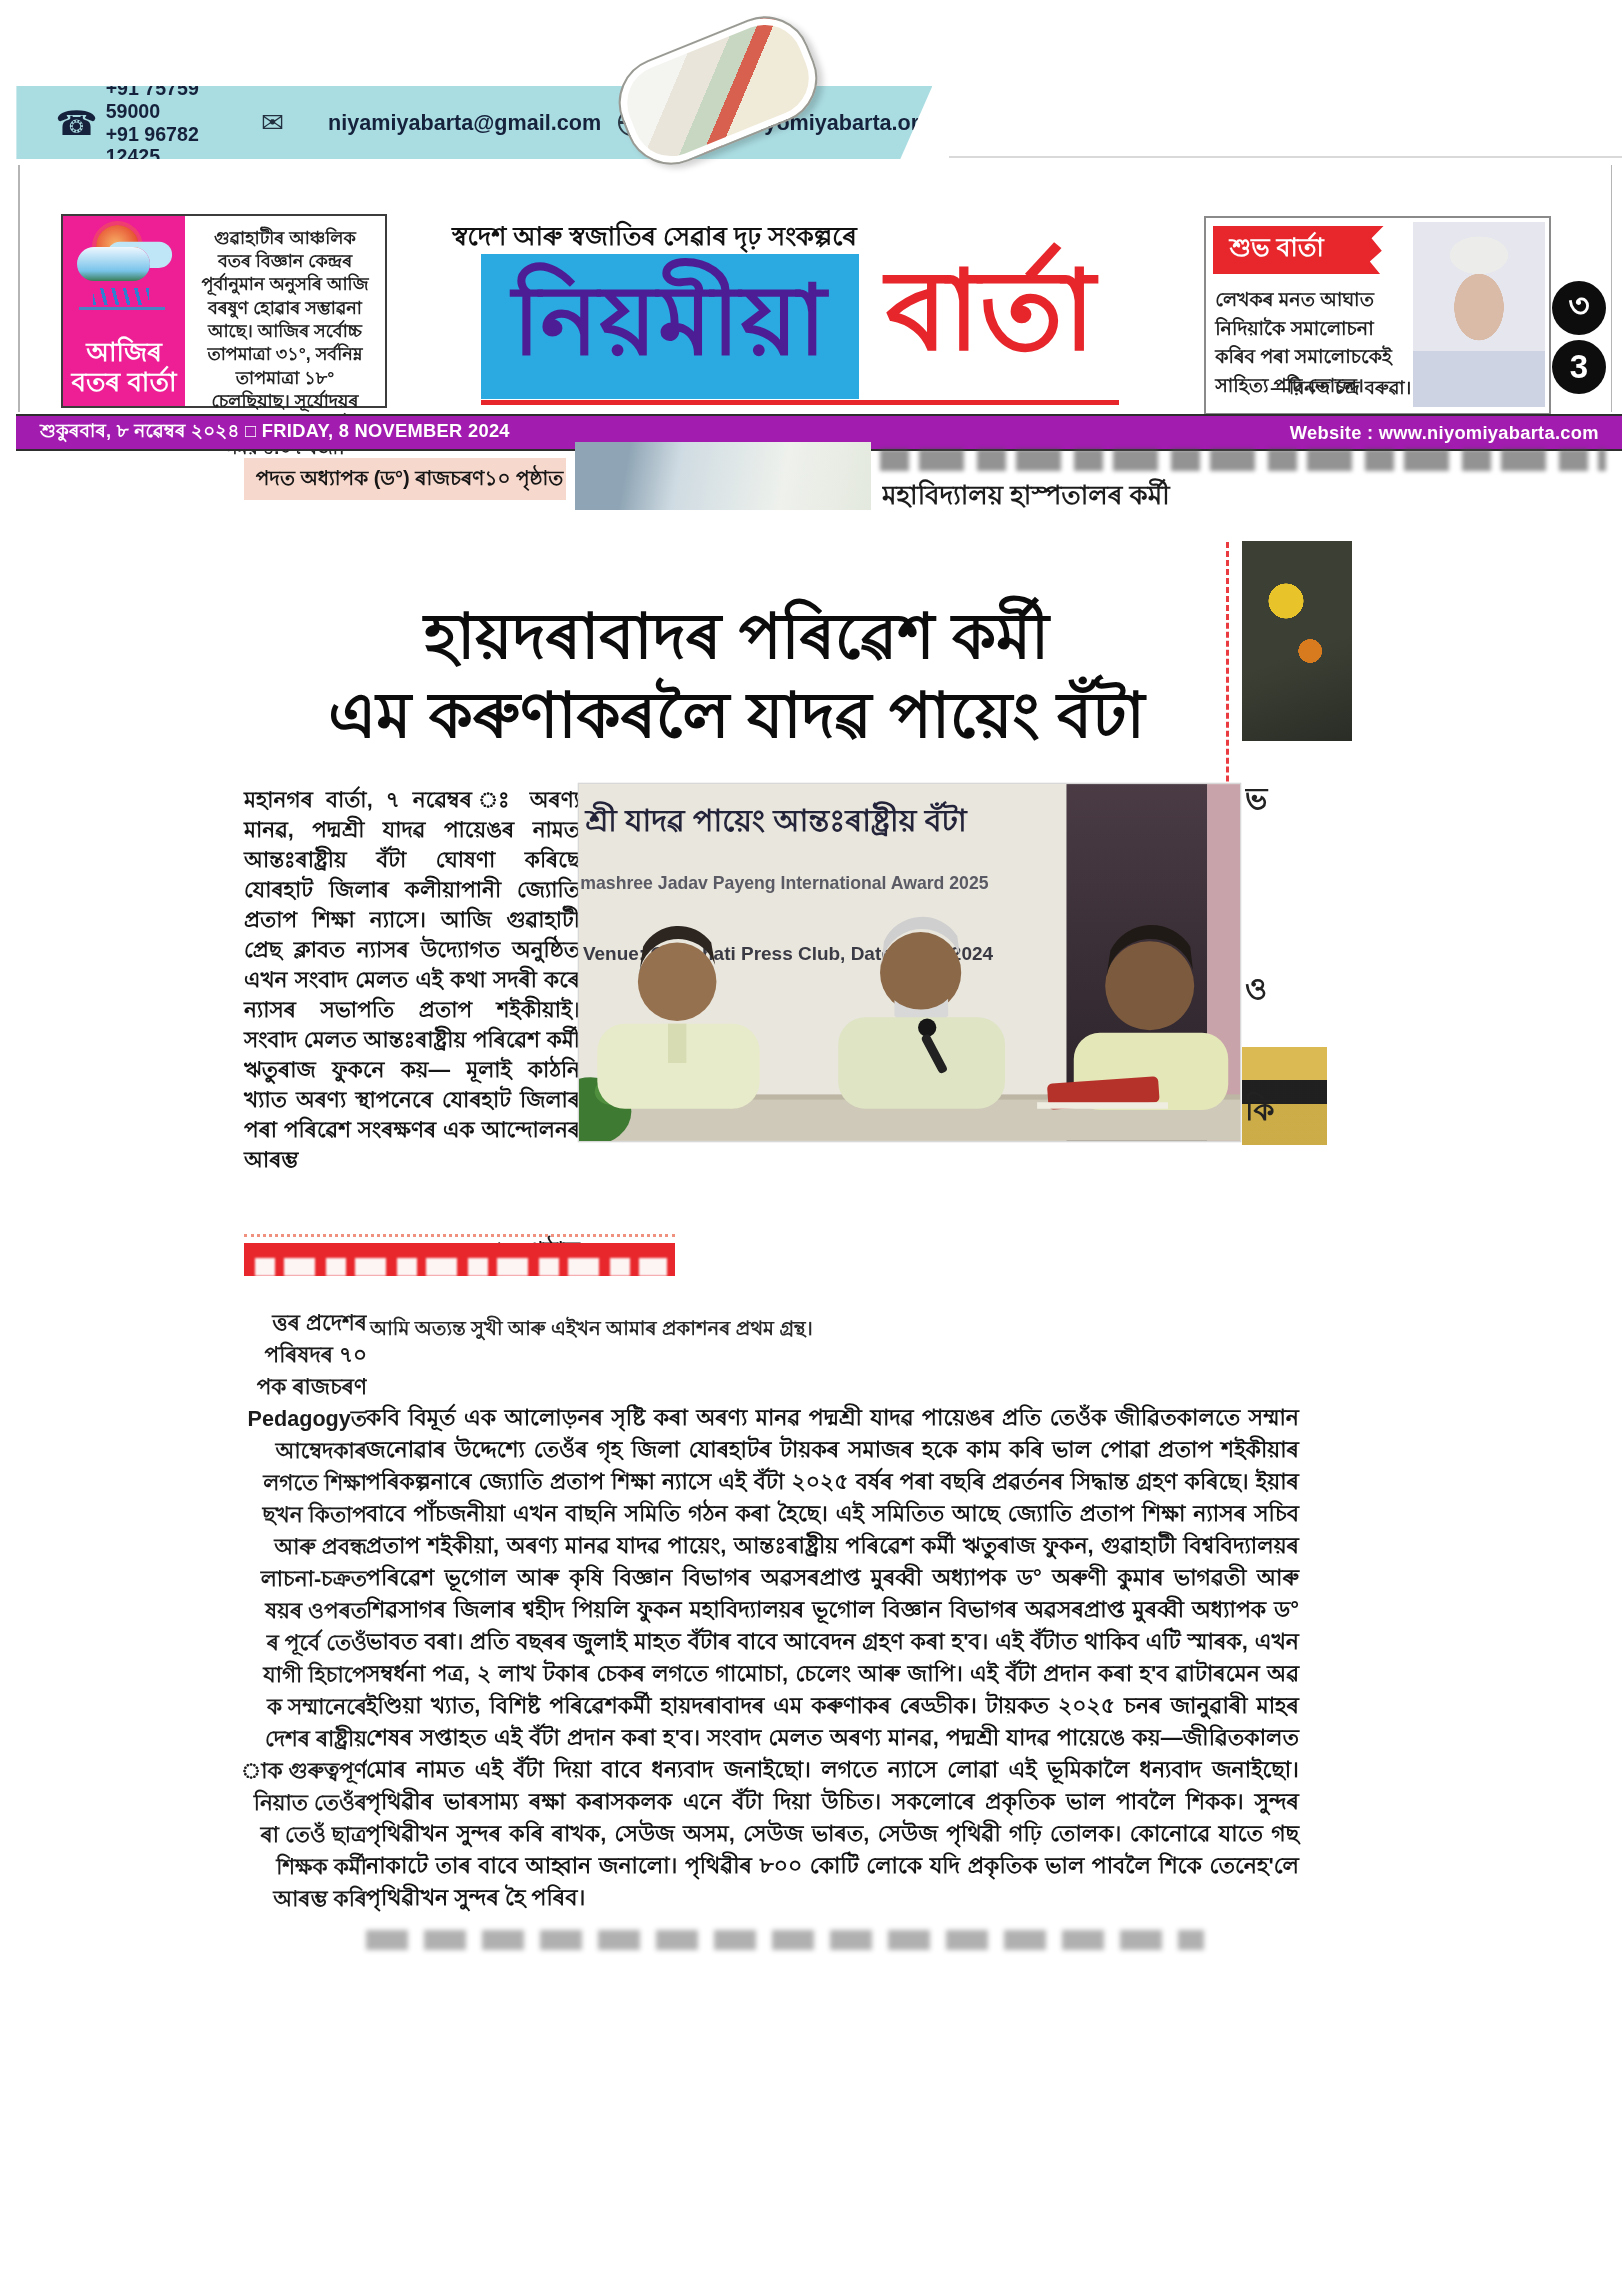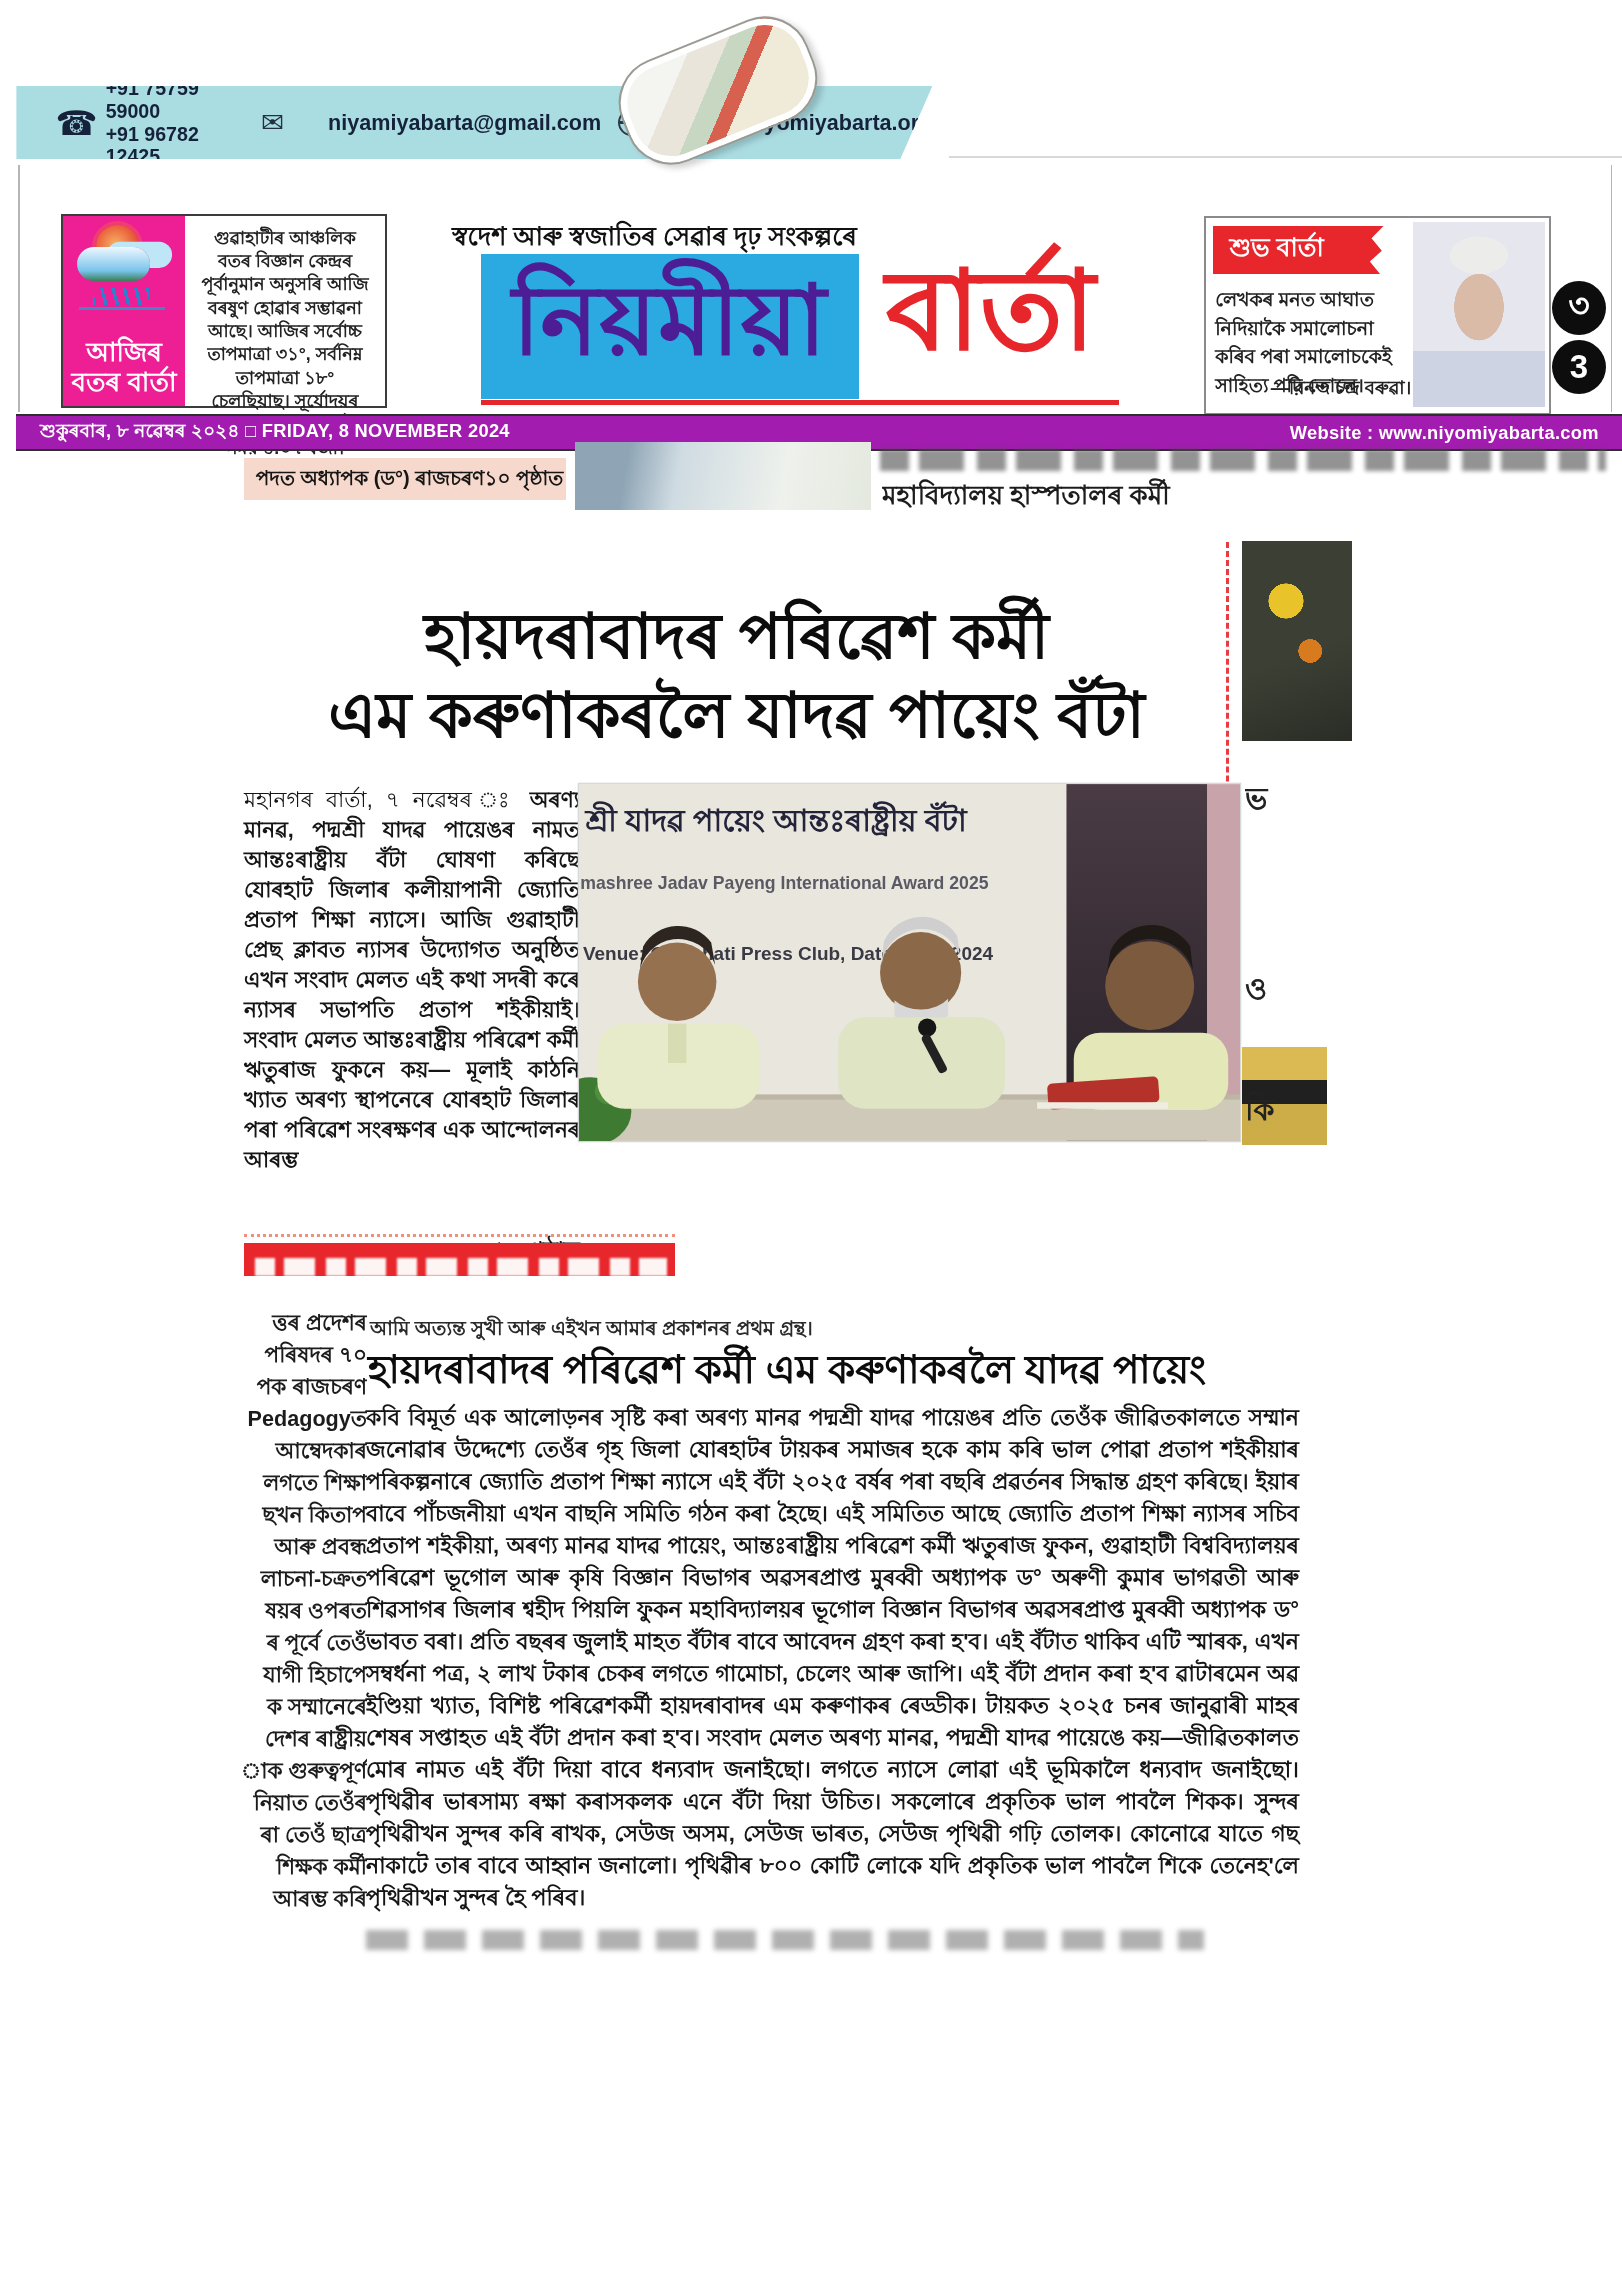--- a/index.html
+++ b/index.html
@@ -100,21 +100,21 @@
   .frag-gold{left:1242px;top:1047px;width:85px;height:98px;
     background:linear-gradient(#d9b64a 0 34%,#141414 34% 58%,#c9a83e 58%);opacity:.95;}
   .rfrag{left:1245px;width:46px;font-size:30px;font-weight:800;color:#222;overflow:hidden;white-space:nowrap;}
   .rfrag1{top:775px;} .rfrag2{top:965px;} .rfrag3{top:1086px;}
 
   .headline1{left:236px;top:597px;width:1001px;text-align:center;color:#0c0c0c;}
   .headline1 div{font-size:63px;font-weight:900;line-height:79px;white-space:nowrap;}
 
   .body1{left:244px;top:785px;width:336px;height:479px;font-size:21.6px;line-height:30px;
     font-weight:600;text-align:justify;color:#151515;}
-  .body1 b{font-weight:400;}
+  .body1 b{font-weight:700;}
   .jump1{position:absolute;right:0;bottom:-1.3px;font-weight:900;background:#fff;padding-left:9.2px;}
 
   .photo{left:579px;top:784px;width:661px;height:357px;background:#efece4;box-shadow:0 0 0 1.3px #d8d8d8;}
 
   .dotted-red{left:244px;top:1234px;width:431px;height:0;border-top:3.9px dotted #f0907f;}
   .red-cut{left:244px;top:1243px;width:431px;height:33px;background:#e8272c;overflow:hidden;}
   .red-cut-skel{position:absolute;left:10.5px;right:7.9px;bottom:0;height:18.3px;
     background:repeating-linear-gradient(90deg,#fff 0 19.6px,rgba(255,255,255,0) 19.6px 29px,#fff 29px 60px,rgba(255,255,255,0) 60px 71px);
     filter:blur(1px);opacity:.95;}
 
@@ -292,18 +292,17 @@
     <div>ক সম্মানেৰে</div>
     <div>দেশৰ ৰাষ্ট্ৰীয়</div>
     <div>াক গুৰুত্বপূৰ্ণ</div>
     <div>নিয়াত তেওঁৰ</div>
     <div>ৰা তেওঁ ছাত্ৰ</div>
     <div>শিক্ষক কৰ্মী</div>
     <div>আৰম্ভ কৰি</div>
   </div>
 
   <div class="abs intro-line">আমি অত্যন্ত সুখী আৰু এইখন আমাৰ প্ৰকাশনৰ প্ৰথম গ্ৰন্থ।</div>
-  <div class="abs headline2">হায়দৰাবাদৰ পৰিৱেশ কৰ্মী এম কৰুণাকৰলৈ যাদৱ পায়েং</div>
   <div class="abs body2">কবি বিমূৰ্ত এক আলোড়নৰ সৃষ্টি কৰা অৰণ্য মানৱ পদ্মশ্ৰী যাদৱ পায়েঙৰ প্ৰতি তেওঁক জীৱিতকালতে সম্মান জনোৱাৰ উদ্দেশ্যে তেওঁৰ গৃহ জিলা যোৰহাটৰ টায়কৰ সমাজৰ হকে কাম কৰি ভাল পোৱা প্ৰতাপ শইকীয়াৰ পৰিকল্পনাৰে জ্যোতি প্ৰতাপ শিক্ষা ন্যাসে এই বঁটা ২০২৫ বৰ্ষৰ পৰা বছৰি প্ৰৱৰ্তনৰ সিদ্ধান্ত গ্ৰহণ কৰিছে। ইয়াৰ বাবে পাঁচজনীয়া এখন বাছনি সমিতি গঠন কৰা হৈছে। এই সমিতিত আছে জ্যোতি প্ৰতাপ শিক্ষা ন্যাসৰ সচিব প্ৰতাপ শইকীয়া, অৰণ্য মানৱ যাদৱ পায়েং, আন্তঃৰাষ্ট্ৰীয় পৰিৱেশ কৰ্মী ঋতুৰাজ ফুকন, গুৱাহাটী বিশ্ববিদ্যালয়ৰ পৰিৱেশ ভূগোল আৰু কৃষি বিজ্ঞান বিভাগৰ অৱসৰপ্ৰাপ্ত মুৰব্বী অধ্যাপক ড° অৰুণী কুমাৰ ভাগৱতী আৰু শিৱসাগৰ জিলাৰ শ্বহীদ পিয়লি ফুকন মহাবিদ্যালয়ৰ ভূগোল বিজ্ঞান বিভাগৰ অৱসৰপ্ৰাপ্ত মুৰব্বী অধ্যাপক ড° ভাবত বৰা। প্ৰতি বছৰৰ জুলাই মাহত বঁটাৰ বাবে আবেদন গ্ৰহণ কৰা হ'ব। এই বঁটাত থাকিব এটি স্মাৰক, এখন সম্বৰ্ধনা পত্ৰ, ২ লাখ টকাৰ চেকৰ লগতে গামোচা, চেলেং আৰু জাপি। এই বঁটা প্ৰদান কৰা হ'ব ৱাটাৰমেন অৱ ইণ্ডিয়া খ্যাত, বিশিষ্ট পৰিৱেশকৰ্মী হায়দৰাবাদৰ এম কৰুণাকৰ ৰেড্ডীক। টায়কত ২০২৫ চনৰ জানুৱাৰী মাহৰ শেষৰ সপ্তাহত এই বঁটা প্ৰদান কৰা হ'ব। সংবাদ মেলত অৰণ্য মানৱ, পদ্মশ্ৰী যাদৱ পায়েঙে কয়—জীৱিতকালত মোৰ নামত এই বঁটা দিয়া বাবে ধন্যবাদ জনাইছো। লগতে ন্যাসে লোৱা এই ভূমিকালৈ ধন্যবাদ জনাইছো। পৃথিৱীৰ ভাৰসাম্য ৰক্ষা কৰাসকলক এনে বঁটা দিয়া উচিত। সকলোৰে প্ৰকৃতিক ভাল পাবলৈ শিকক। সুন্দৰ পৃথিৱীখন সুন্দৰ কৰি ৰাখক, সেউজ অসম, সেউজ ভাৰত, সেউজ পৃথিৱী গঢ়ি তোলক। কোনোৱে যাতে গছ নাকাটে তাৰ বাবে আহ্বান জনালো। পৃথিৱীৰ ৮০০ কোটি লোকে যদি প্ৰকৃতিক ভাল পাবলৈ শিকে তেনেহ'লে পৃথিৱীখন সুন্দৰ হৈ পৰিব।</div>
   <div class="abs ghost-line"></div>
 
 </div>
 
 
 </body></html>

